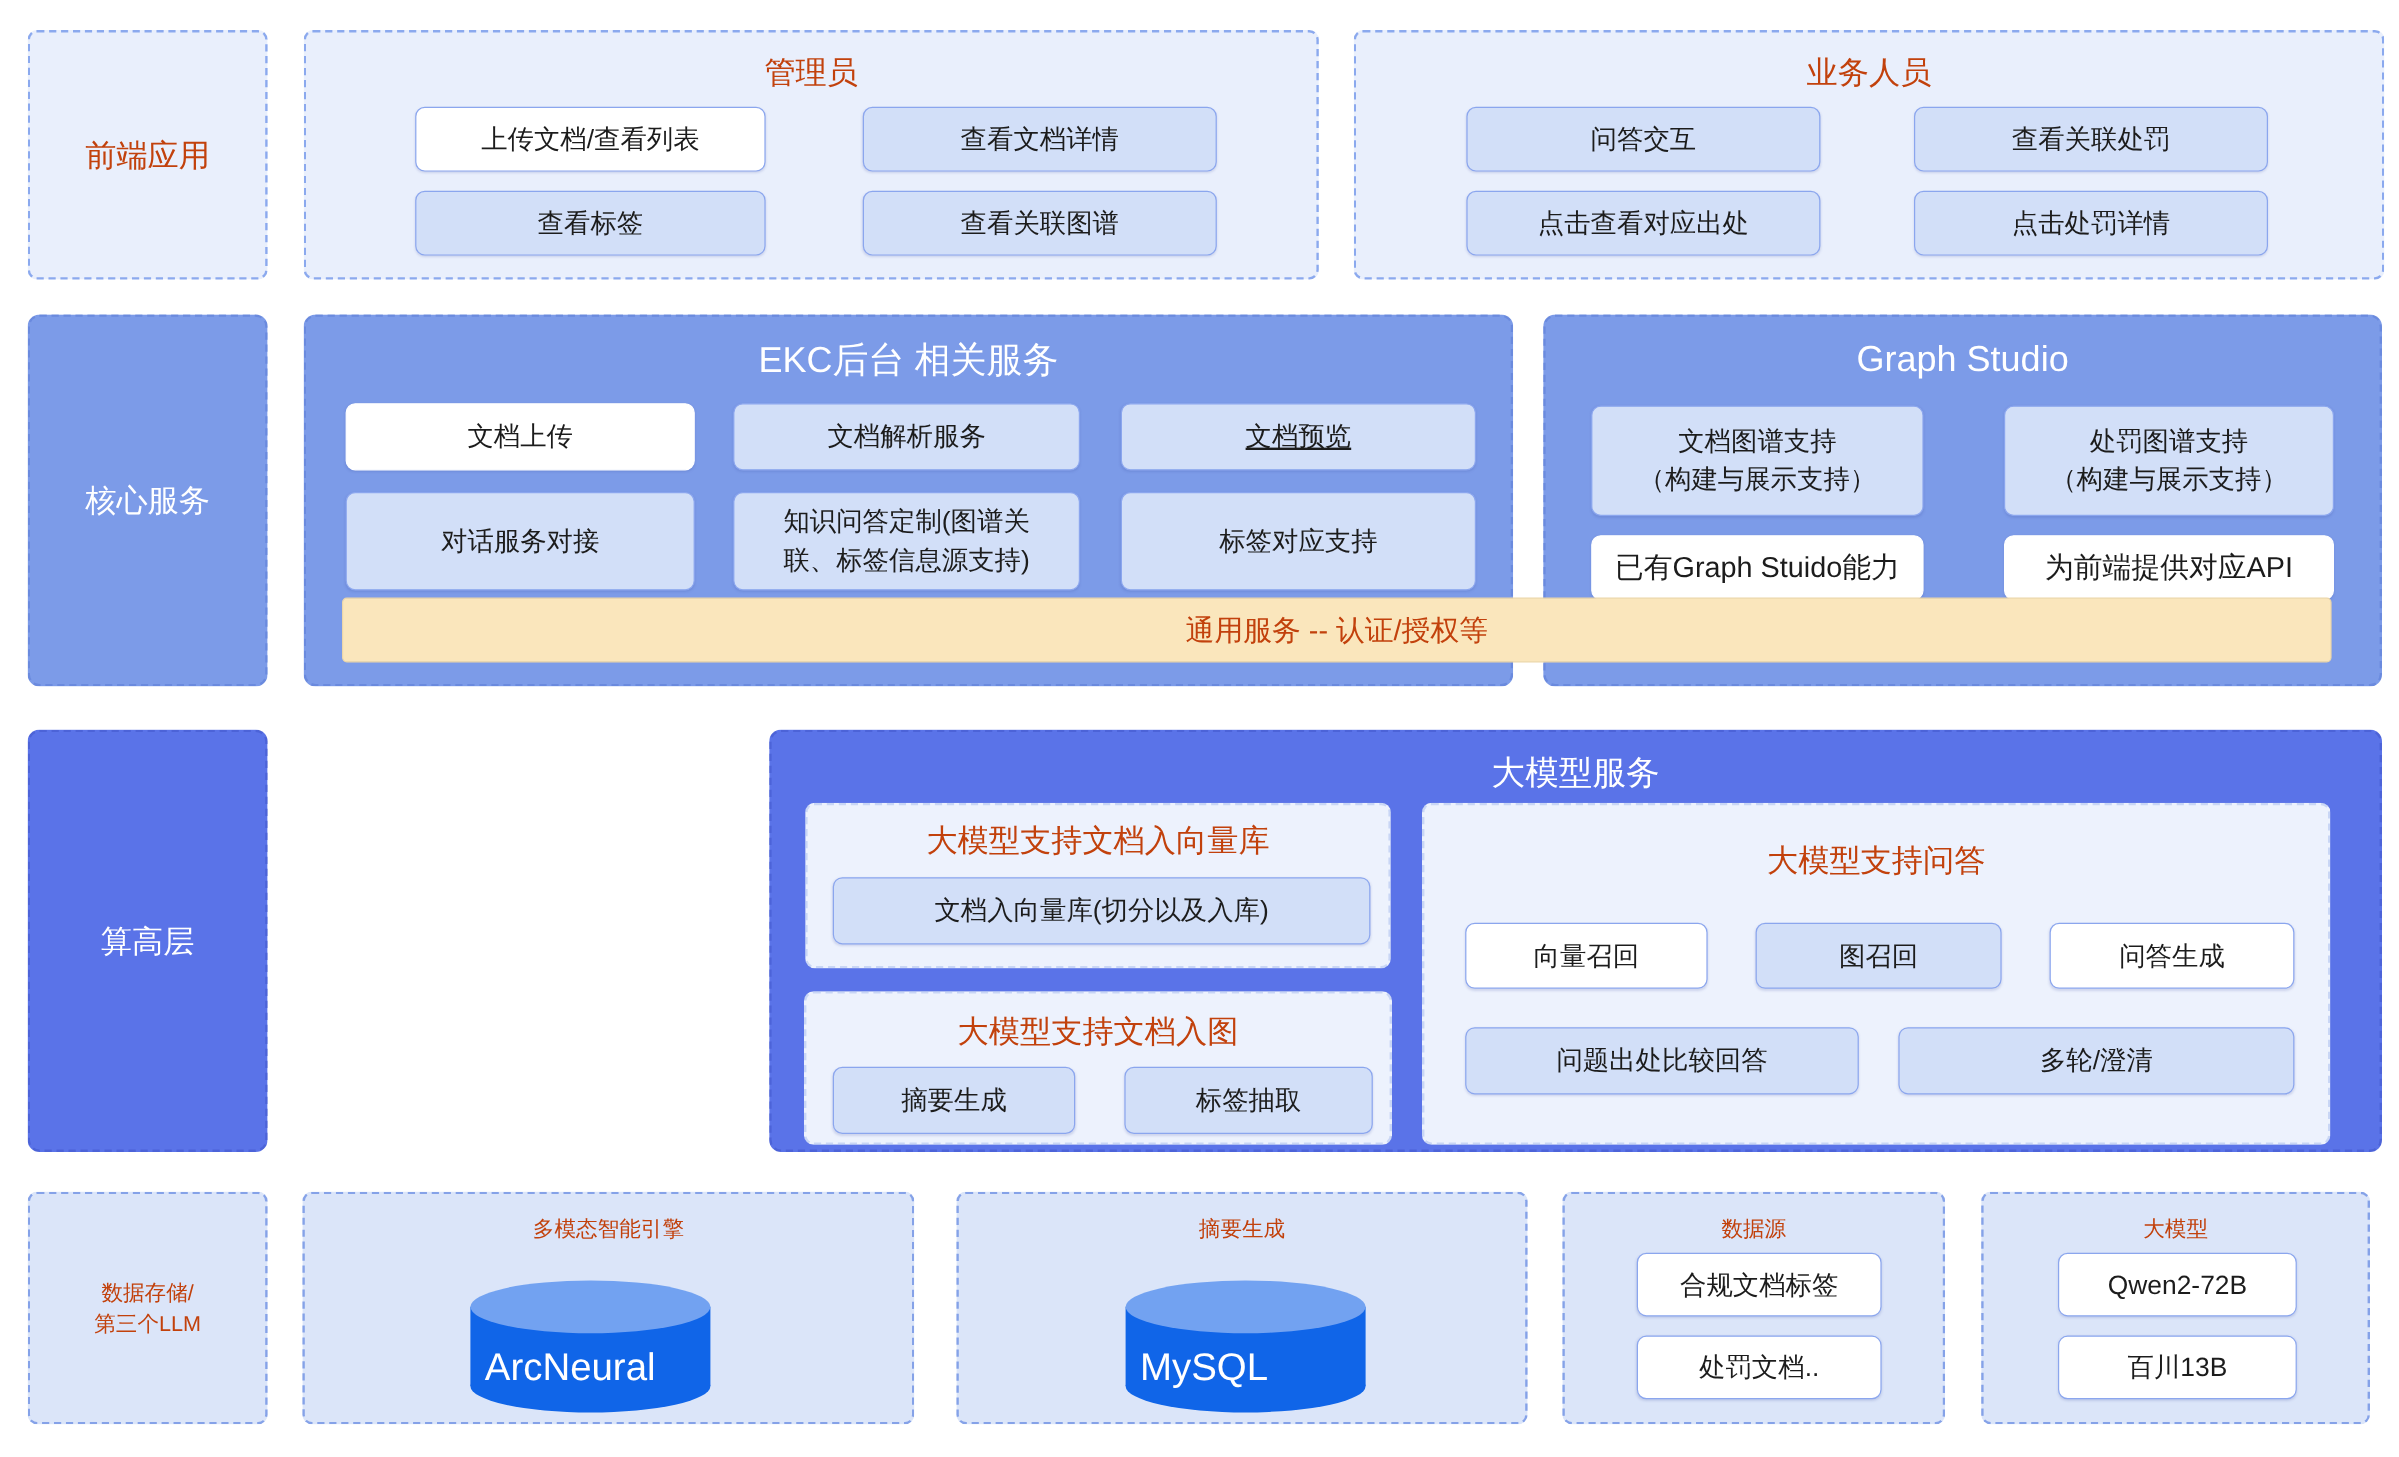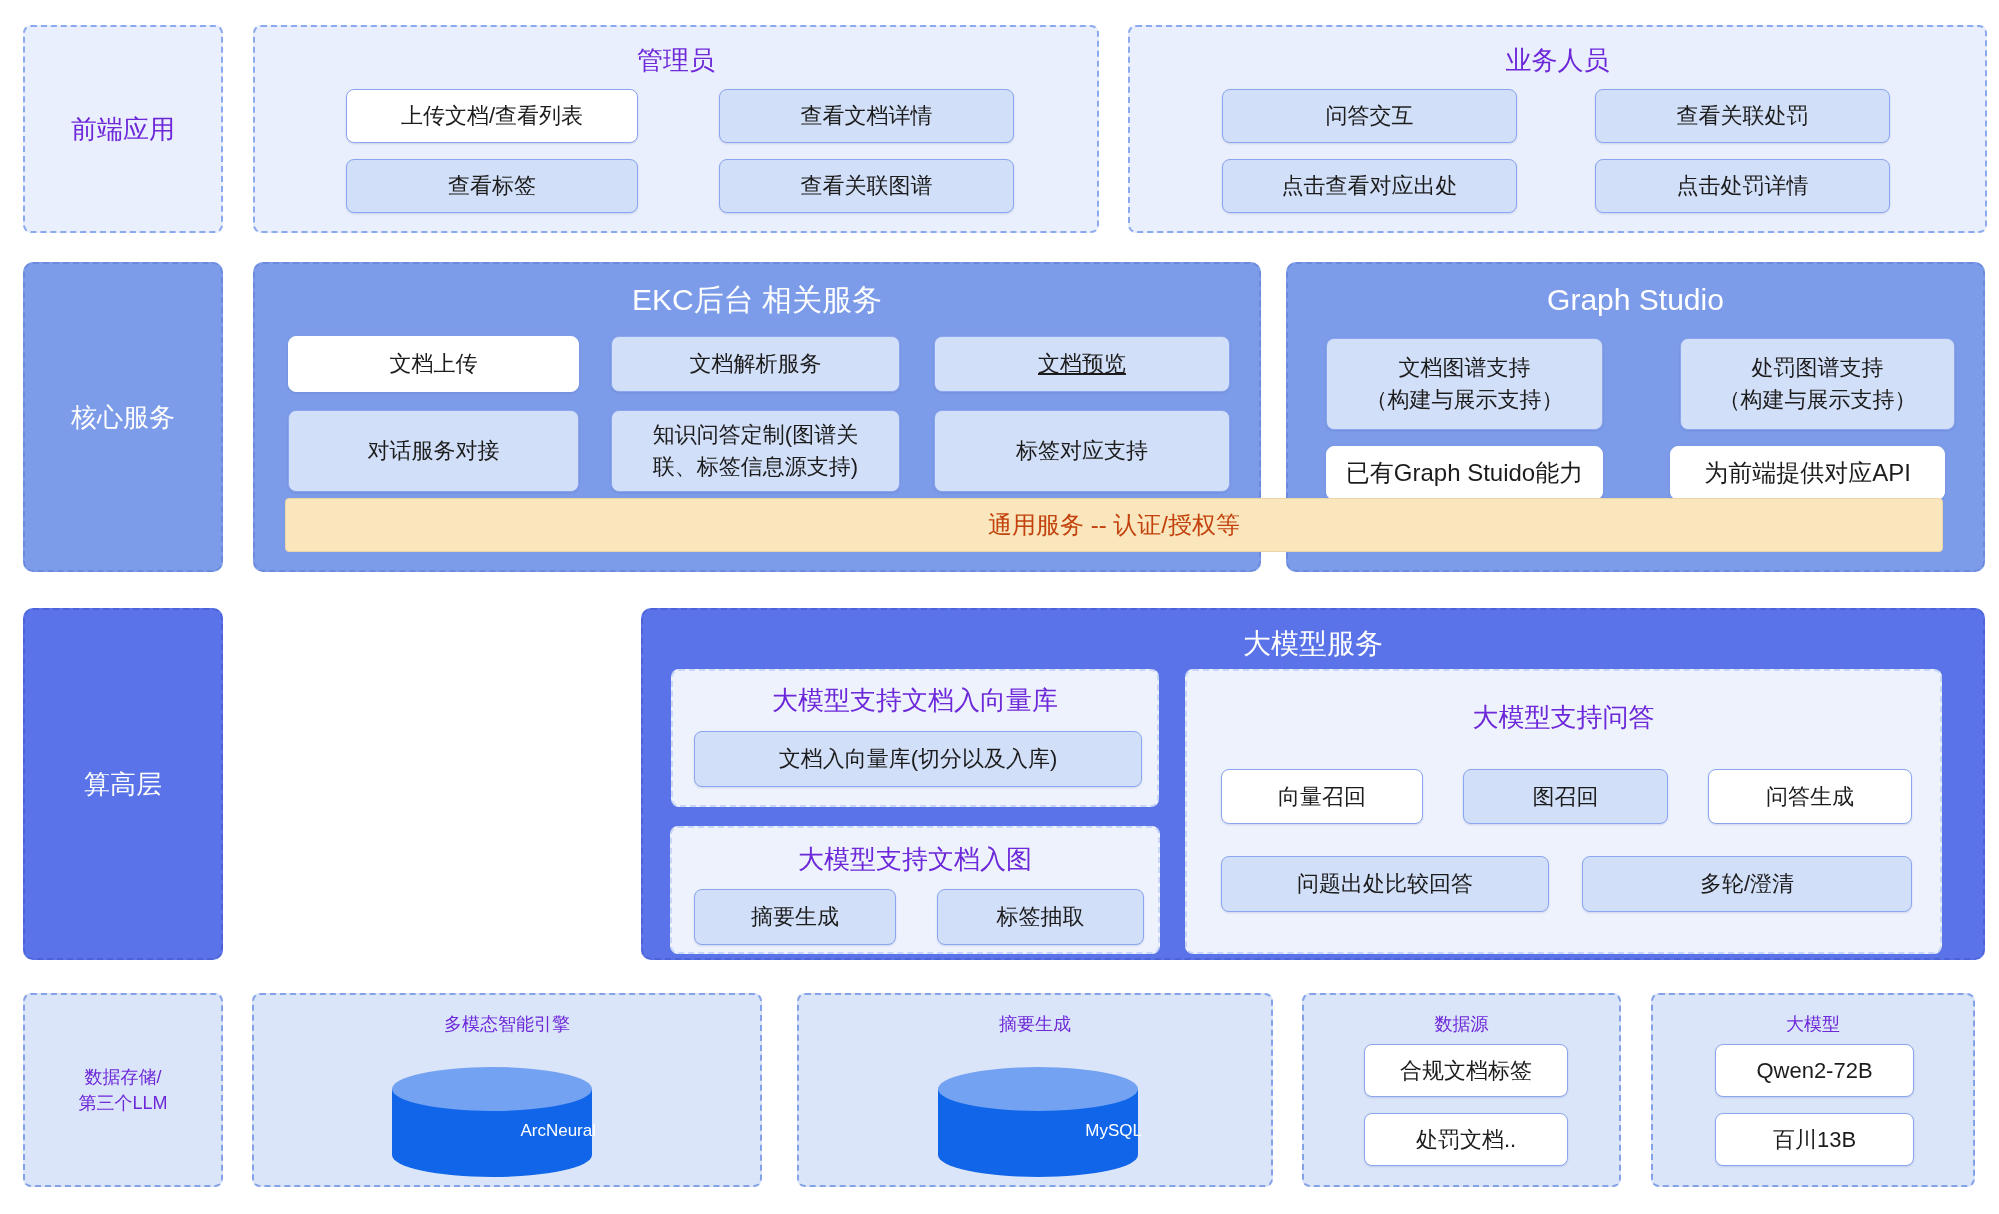--- a/index.html
+++ b/index.html
@@ -6,34 +6,34 @@
   body{font-family:"Liberation Sans","DejaVu Sans",sans-serif;color:#1b1b1b;}
   #canvas{position:relative;width:1999px;height:1214px;background:#ffffff;overflow:hidden;}
   .abs{position:absolute;box-sizing:border-box;}
   
   .panel-light{background:#e9effc;border:2px dashed #8ba9ee;border-radius:8px;}
   .panel-cf{background:#7c9be8;border:2px dashed #6a8ade;border-radius:10px;}
   .panel-in{background:#5a73e8;border:2px dashed #4c63d8;border-radius:10px;}
   .panel-storage{background:#dbe5f9;border:2px dashed #85a2e8;border-radius:8px;}
   .subpanel{background:#edf2fd;border:2px dashed #c9d6f5;border-radius:8px;}
   
-  .t-dark{display:flex;align-items:center;justify-content:center;text-align:center;color:#6d28d9;}
+  .t-dark{display:flex;align-items:center;justify-content:center;text-align:center;color:#c2410c;}
   .t-white{display:flex;align-items:center;justify-content:center;text-align:center;color:#ffffff;} .fs24{font-size:18px;} .fs26{font-size:26px;} .fs28{font-size:28px;} .fs30{font-size:30px;font-weight:500;}
   .pre{white-space:pre-line;line-height:1.45;}
   
   .btn{display:flex;align-items:center;justify-content:center;text-align:center;border-radius:8px;
        font-size:22px;color:#1c1c1c;box-shadow:0 1px 2px rgba(60,80,160,0.18);}
   .btn-white{background:#ffffff;border:1.5px solid #8ba6ee;}
   .btn-white-plain{background:#ffffff;border:1.5px solid #ffffff;}
   .btn-blue{background:#d2dff8;border:1.5px solid #8ba6ee;}
   .bar-yellow{background:#fae6bc;border:1px solid #ecd6a8;border-radius:4px;z-index:5;
        display:flex;align-items:center;justify-content:center;font-size:24px;color:#c2410c;}
   
   .cyl{position:absolute;}
-  .cyl-label{position:absolute;left:16px;right:0;text-align:right;color:#ffffff;font-size:17px;}
+  .cyl-label{position:absolute;left:16px;right:0;text-align:left;color:#ffffff;font-size:32px;}
 </style>
 </head>
 <body>
 
 <div id="canvas">
 
   <div class="abs panel-light" style="left:23px;top:25px;width:200px;height:208px;">
     <div class="abs t-dark fs26" style="left:0;top:0;width:100%;height:100%;">前端应用</div>
   </div>
 
@@ -64,21 +64,21 @@
     <div class="abs btn btn-blue" style="left:679px;top:72px;width:296px;height:56px;text-decoration:underline;">文档预览</div>
     <div class="abs btn btn-blue" style="left:33px;top:146px;width:291px;height:82px;">对话服务对接</div>
     <div class="abs btn btn-blue" style="left:356px;top:146px;width:289px;height:82px;padding:0 22px;line-height:1.45;">知识问答定制(图谱关联、标签信息源支持)</div>
     <div class="abs btn btn-blue" style="left:679px;top:146px;width:296px;height:82px;">标签对应支持</div>
   </div>
 
   <div class="abs panel-cf" style="left:1286px;top:262px;width:699px;height:310px;">
     <div class="abs t-white fs30" style="left:0;top:16px;width:100%;height:40px;">Graph Studio</div>
     <div class="abs btn btn-blue pre" style="left:38px;top:74px;width:277px;height:92px;">文档图谱支持
 （构建与展示支持）</div>
-    <div class="abs btn btn-blue pre" style="left:392px;top:74px;width:275px;height:92px;">处罚图谱支持
+    <div class="abs btn btn-blue pre" style="left:382px;top:74px;width:275px;height:92px;">处罚图谱支持
 （构建与展示支持）</div>
     <div class="abs btn btn-white-plain" style="left:38px;top:182px;width:277px;height:54px;font-size:24px;">已有Graph Stuido能力</div>
     <div class="abs btn btn-white-plain" style="left:382px;top:182px;width:275px;height:54px;font-size:24px;">为前端提供对应API</div>
   </div>
 
   <div class="abs bar-yellow" style="left:285px;top:498px;width:1658px;height:54px;">通用服务 -- 认证/授权等</div>
 
   <div class="abs panel-in" style="left:23px;top:608px;width:200px;height:352px;">
     <div class="abs t-white fs26" style="left:0;top:0;width:100%;height:100%;">算高层</div>
   </div>

